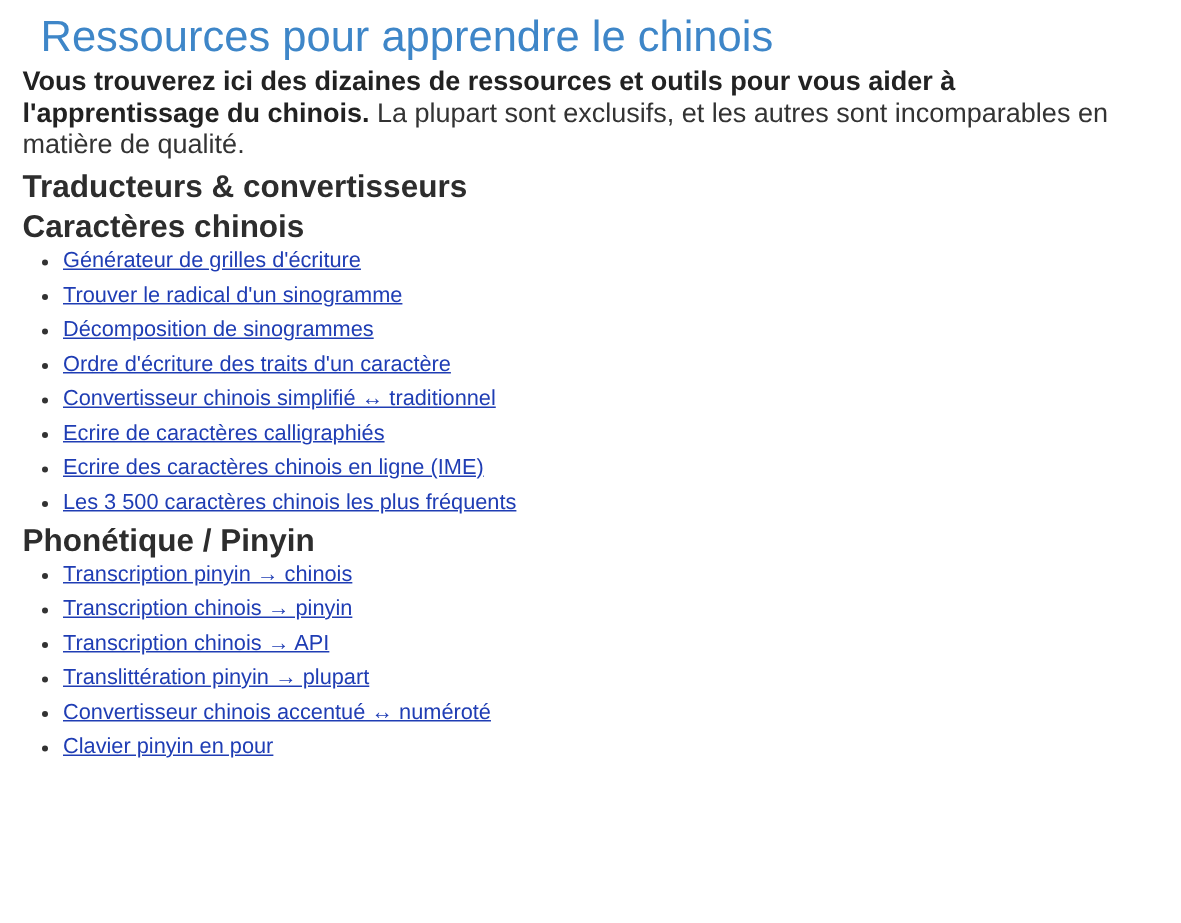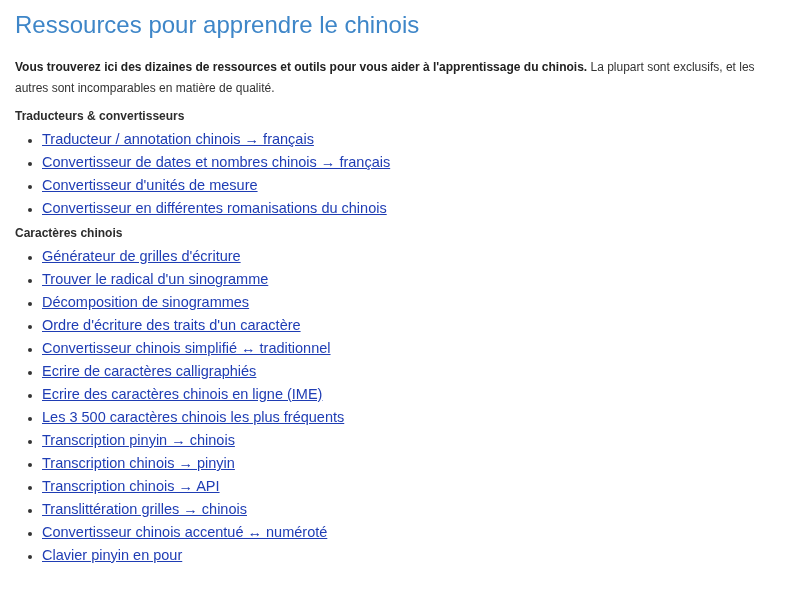--- a/index.html
+++ b/index.html
@@ -16,39 +16,39 @@
     height:615px;
     overflow:hidden;
     background:var(--bg);
     font-family:"Liberation Sans","DejaVu Sans",sans-serif;
     color:var(--text-dark);
   }
   .page{
     padding:0 15px;
   }
   h1{
-    font-size:24px;
+    font-size:29px;
     line-height:34px;
     font-weight:500;
     color:var(--title-blue);
-    margin:8px 0 0;
+    margin:8px 12px 0;
     letter-spacing:0;
   }
   p.intro{
-    font-size:12px;
+    font-size:18px;
     line-height:21px;
-    margin:15px 0 0;
+    margin:2px 0 0;
     color:var(--text-dark);
   }
   p.intro b{
     font-weight:bold;
     color:#222222;
   }
   h3.section-heading{
-    font-size:12px;
+    font-size:21px;
     line-height:19px;
     font-weight:bold;
     color:var(--heading-dark);
     margin:8px 0 5px;
   }
   ul.resource-list{
     margin:0;
     padding-left:27px;
     list-style:disc;
   }
@@ -72,46 +72,41 @@
 <body>
 
 <div class="page">
 
   <h1>Ressources pour apprendre le chinois</h1>
 
   <p class="intro"><b>Vous trouverez ici des dizaines de ressources et outils pour vous aider à l'apprentissage du chinois.</b> <span>La plupart sont exclusifs, et les autres sont incomparables en matière de qualité.</span></p>
 
   <section>
     <h3 class="section-heading">Traducteurs &amp; convertisseurs</h3>
-    <ul class="resource-list">
-        <li><a href="#">Traducteur / annotation chinois → français</a></li>
-        <li><a href="#">Convertisseur de dates et nombres chinois → français</a></li>
-        <li><a href="#">Convertisseur d'unités de mesure</a></li>
-        <li><a href="#">Convertisseur en différentes romanisations du chinois</a></li>
-      </ul>
   </section>
 
   <section>
     <h3 class="section-heading">Caractères chinois</h3>
     <ul class="resource-list">
         <li><a href="#">Générateur de grilles d'écriture</a></li>
         <li><a href="#">Trouver le radical d'un sinogramme</a></li>
         <li><a href="#">Décomposition de sinogrammes</a></li>
         <li><a href="#">Ordre d'écriture des traits d'un caractère</a></li>
         <li><a href="#">Convertisseur chinois simplifié ↔ traditionnel</a></li>
         <li><a href="#">Ecrire de caractères calligraphiés</a></li>
         <li><a href="#">Ecrire des caractères chinois en ligne (IME)</a></li>
         <li><a href="#">Les 3 500 caractères chinois les plus fréquents</a></li>
       </ul>
   </section>
 
   <section>
+    <h3 class="section-heading">Phonétique / Pinyin</h3>
     <ul class="resource-list">
         <li><a href="#">Transcription pinyin → chinois</a></li>
         <li><a href="#">Transcription chinois → pinyin</a></li>
         <li><a href="#">Transcription chinois → API</a></li>
-        <li><a href="#">Translittération grilles → chinois</a></li>
+        <li><a href="#">Translittération pinyin → plupart</a></li>
         <li><a href="#">Convertisseur chinois accentué ↔ numéroté</a></li>
         <li><a href="#">Clavier pinyin en pour</a></li>
       </ul>
   </section>
 
 </div>
 
 </body></html>

